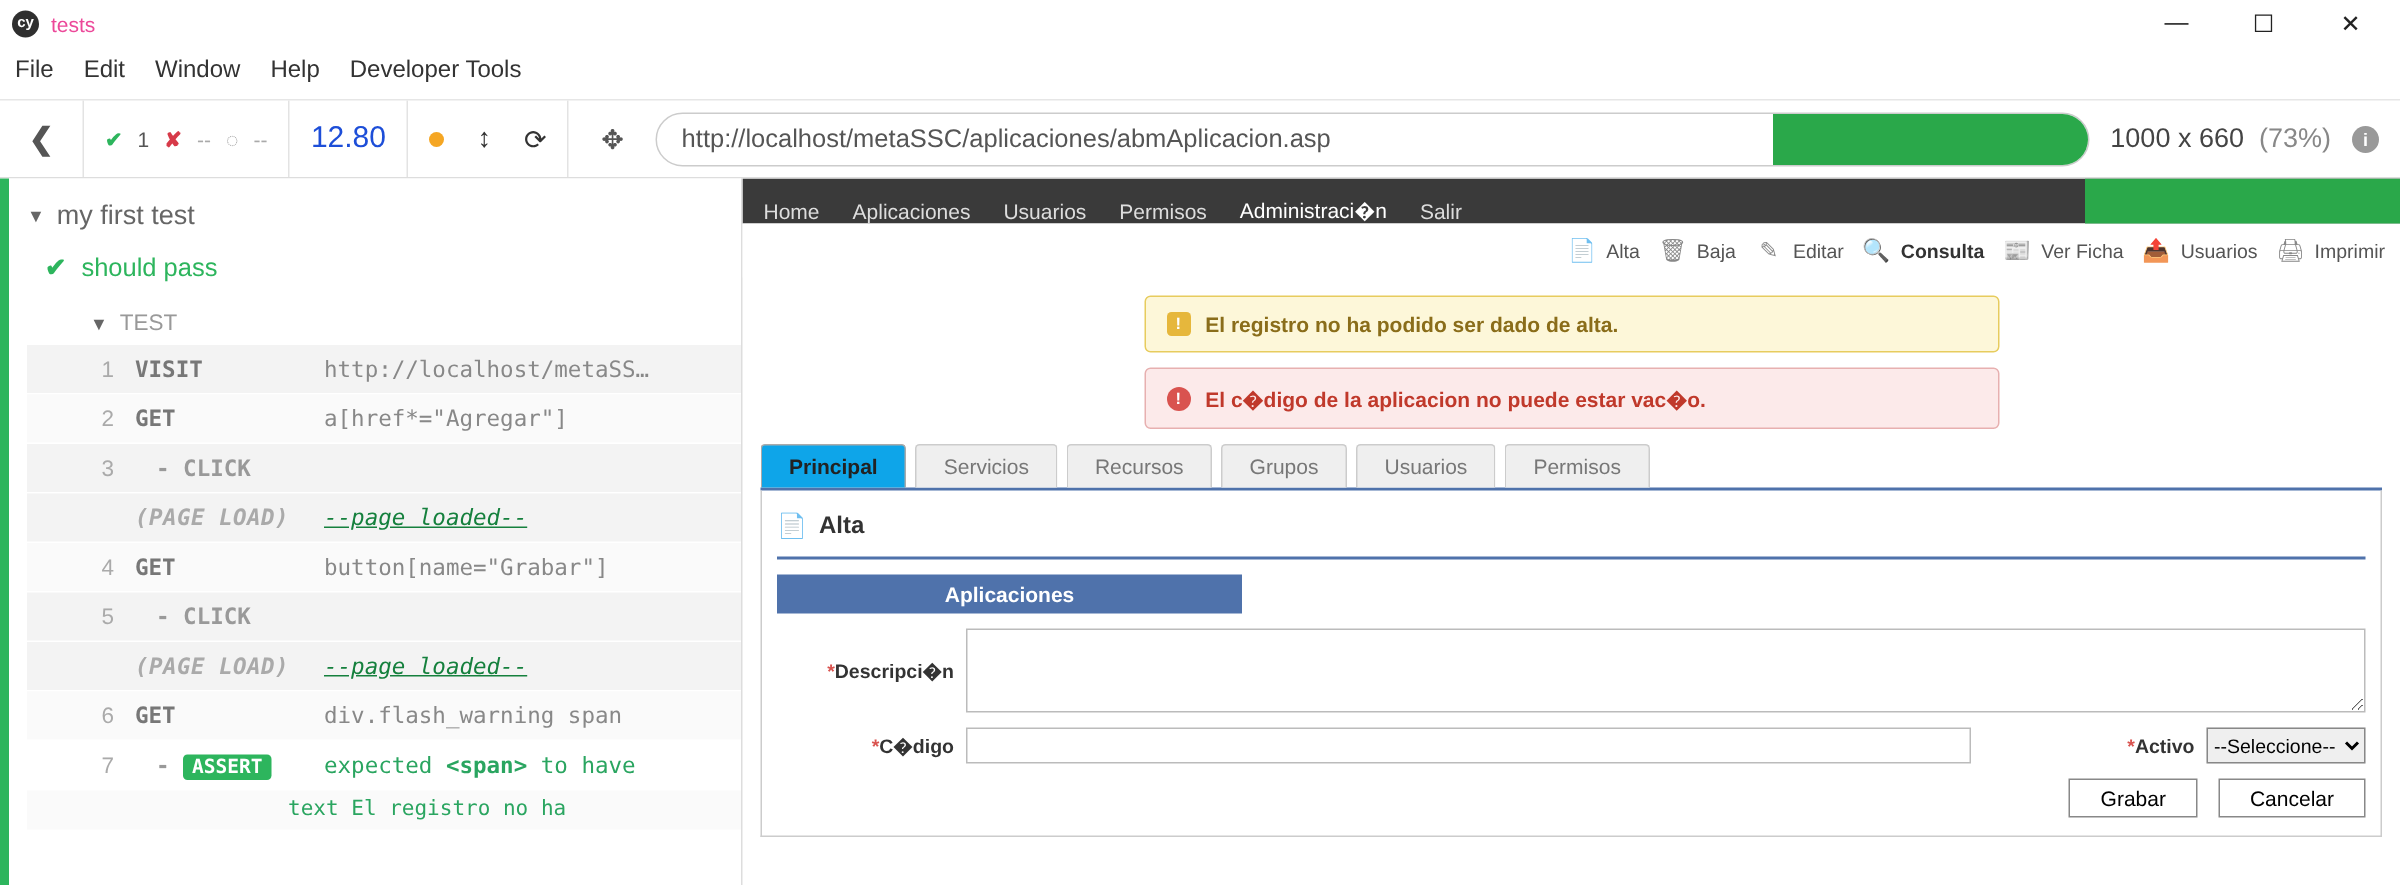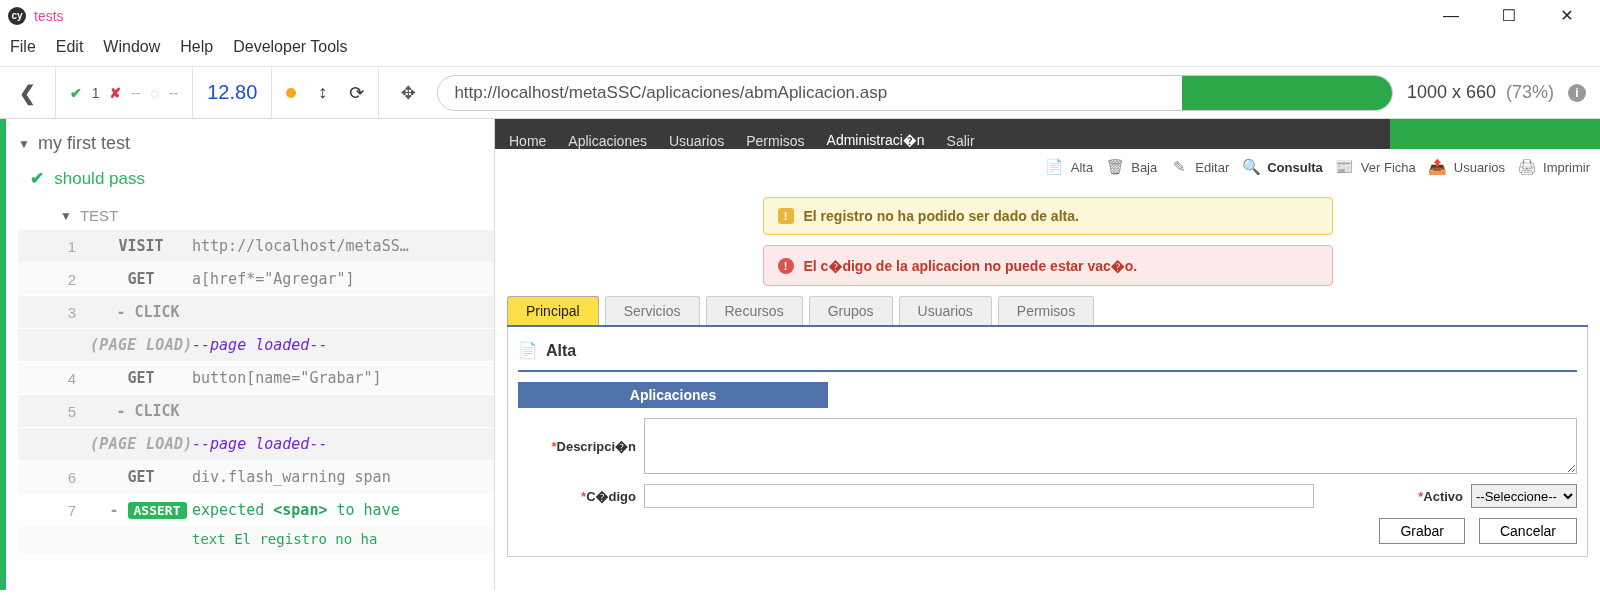--- a/index.html
+++ b/index.html
@@ -134,29 +134,29 @@
     padding-left: 30px;
     font-size:15px;
     white-space:nowrap;
     overflow:hidden;
   }
   .cmd-row.light { background:#fafafa; }
   .cmd-row.white { background:#ffffff; }
   .cmd-num { width: 28px; text-align:right; color:#aaa; }
   .cmd-name {
     font-family: Consolas, monospace; font-weight:700;
-    color:#777; width:116px; padding-left:14px;text-align:center;
+    color:#777; width:116px; padding-left:14px;
   }
   .cmd-event {
     font-family: Consolas, monospace; font-weight:700; font-style:italic;
     color:#aaa; width:116px; padding-left:14px;
     letter-spacing:0.3px;
   }
-  .cmd-msg { font-family: Consolas, monospace; color:#888; flex:1; overflow:hidden; text-overflow:ellipsis; }
-  .cmd-msg.italic { font-style:italic; color:#6d28d9; }
+  .cmd-msg { font-family: Consolas, monospace; color:#888; flex:1; overflow:hidden; text-overflow:ellipsis;margin-left:24px; }
+  .cmd-msg.italic { font-style:italic; color:#15803d;text-decoration:underline; }
   .child-dash { color:#999; font-weight:700; padding-left:14px; }
   .assert-badge {
     background:#2db55d; color:#fff; font-family: Consolas, monospace; font-weight:700;
     padding: 1px 6px; border-radius:3px; font-size:13px;
   }
   .assert-line { font-family: Consolas, monospace; color:#2aa560; }
   .assert-line .tag { color:#2aa560; font-weight:700; }
   .assert-extra {
     background:#fafafa; padding: 4px 0 6px 174px;
     font-family: Consolas, monospace; color:#2aa560;
@@ -205,21 +205,21 @@
   }
   .warn-ico{ background:#e6b73c; }
   .err-ico{ background:#d9534f; border-radius:50%; }
 
   .tabstrip { display:flex; border-bottom:2px solid #4f72ab; }
   .tab {
     padding: 6px 18px; border:1px solid #ccc; border-bottom:none;
     background:#efefef; color:#777; font-size:14px; margin-right:6px;
     border-radius:3px 3px 0 0;
   }
-  .tab.active { background:#fde047; color:#222; font-weight:400; border-color:#aaa;text-align:right; }
+  .tab.active { background:#0ea5e9; color:#222; font-weight:700; border-color:#aaa;text-align:right; }
 
   .panel {
     border:1px solid #ccc; border-top:none; padding: 14px 10px 12px 10px;
   }
   .panel-head { display:flex; align-items:center; gap:8px; font-size:16px; font-weight:600; margin-bottom:10px; }
   .blue-divider { height:2px; background:#4f72ab; margin: 4px 0 10px 0; }
 
   .form-title {
     background:#4f72ab; color:#fff; font-weight:700; font-size:14px;
     padding:5px 0; text-align:center; width:310px;

